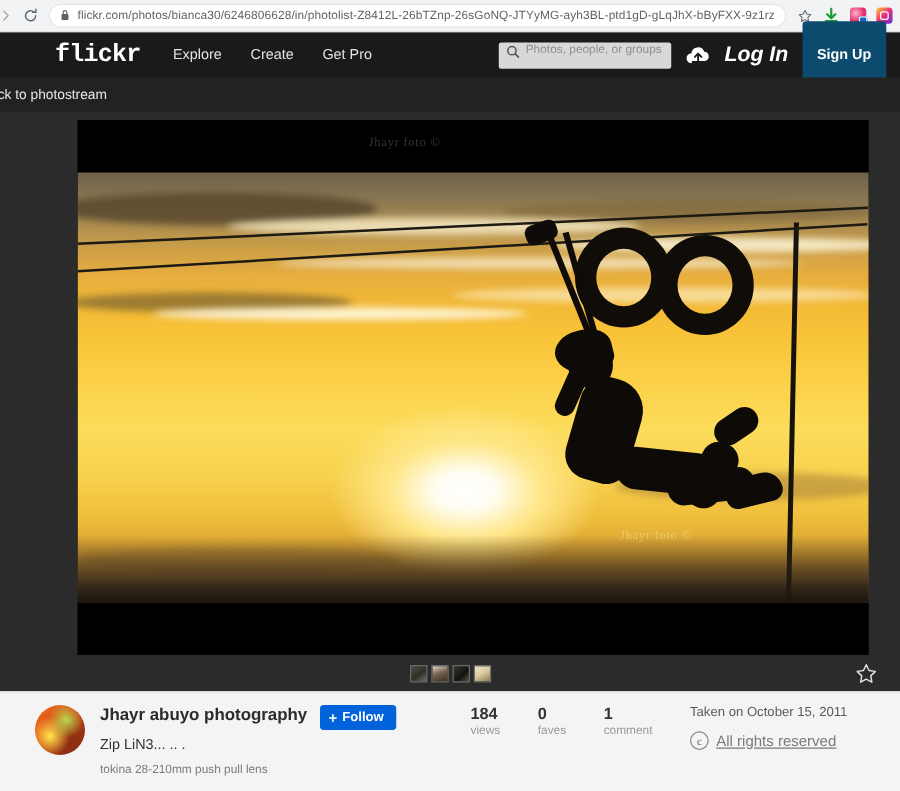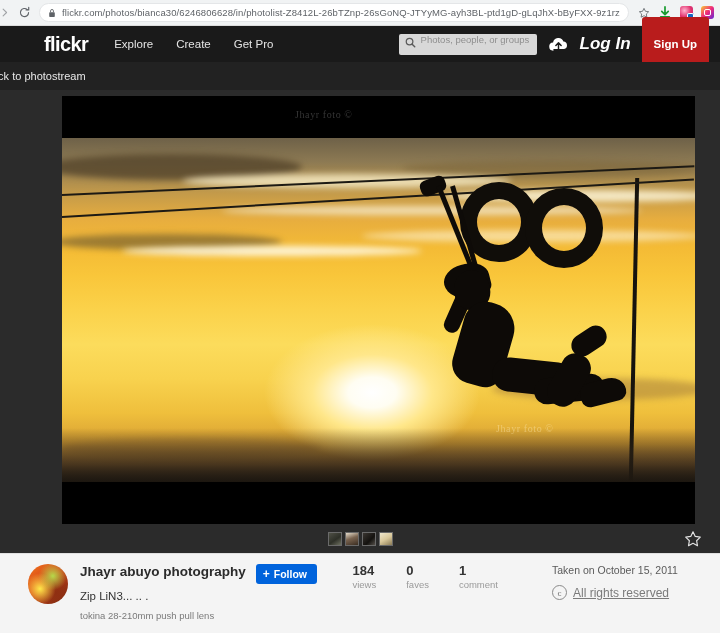--- a/index.html
+++ b/index.html
@@ -59,35 +59,35 @@
   .flickr-header {
     position: absolute; top: 26px; left: 0;
     width: 720px; height: 36px;
     background: #1a1a1a;
     display: flex; align-items: center;
   }
   .logo {
     margin-left: 44px;
     font-size: 20px; font-weight: bold; color: #ffffff;
     letter-spacing: -0.6px;
-    font-family: Liberation Sans, sans-serif;
+    font-family: Liberation Mono, monospace;
   }
   .nav-links { display: flex; align-items: center; margin-left: 26px; gap: 23px; }
   .nav-link { color: #e4e4e4; font-size: 11.5px; text-decoration: none; }
   .header-right { margin-left: auto; display: flex; align-items: center; gap: 11px; padding-right: 11px; }
   .search-box {
     width: 138px; height: 21px; background: #d8d8d8;
     border-radius: 2px; display: flex; padding: 0 6px;
   }
   .search-ico { flex: none; margin-right: 5px; }
   .search-ph { font-size: 9.5px; color: #8f8f8f; }
   .cloud-ico { display: flex; align-items: center; }
   .login-link { color: #ffffff; font-size: 17px; font-weight: bold; text-decoration: none; font-style: italic; }
   .signup-btn {
-    background: #b91c1c; color: #fff; font-size: 11.5px; font-weight: bold;
+    background: #0c4a6e; color: #fff; font-size: 11.5px; font-weight: bold;
     border: none; border-radius: 3px; padding: 21px 12px; cursor: pointer;
     font-family: "Liberation Sans", sans-serif;
   }
 
   
   .subbar {
     position: absolute; top: 62px; left: 0;
     width: 720px; height: 28px;
     background: #222222;
     display: flex; align-items: center;
@@ -241,21 +241,21 @@
     margin-top: 6px; font-size: 11.5px; color: #333; font-weight: normal;
   }
   .photo-desc {
     margin-top: 8px; font-size: 9.5px; color: #7a7a7a; line-height: 1.35;
   }
 
   .stats { display: flex; margin-left: auto; padding: 10px 0 0 0; }
   .stat { text-align: left; margin-right: 30px; }
   .stat-num { font-size: 13px; color: #333; font-weight: bold; line-height: 1.15; }
   .stat-lbl { font-size: 9.5px; color: #9a9a9a; }
-  .taken-block { padding: 10px 18px 0 0; width: 168px; margin-left: 24px; }
+  .taken-block { padding: 10px 18px 0 0; width: 168px; }
   .taken-txt { font-size: 10.5px; color: #5a5a5a; }
   .rights-row { display: flex; align-items: center; gap: 6px; margin-top: 9px; }
   .cc-ico {
     width: 15px; height: 15px; border-radius: 50%;
     border: 1.3px solid #8a8a8a; color: #6a6a6a;
     font-size: 9px; display: flex; align-items: center; justify-content: center;
     font-family: "Liberation Serif", serif; flex: none;
   }
   .rights-txt { font-size: 12px; color: #7a7a7a; }
 </style>

